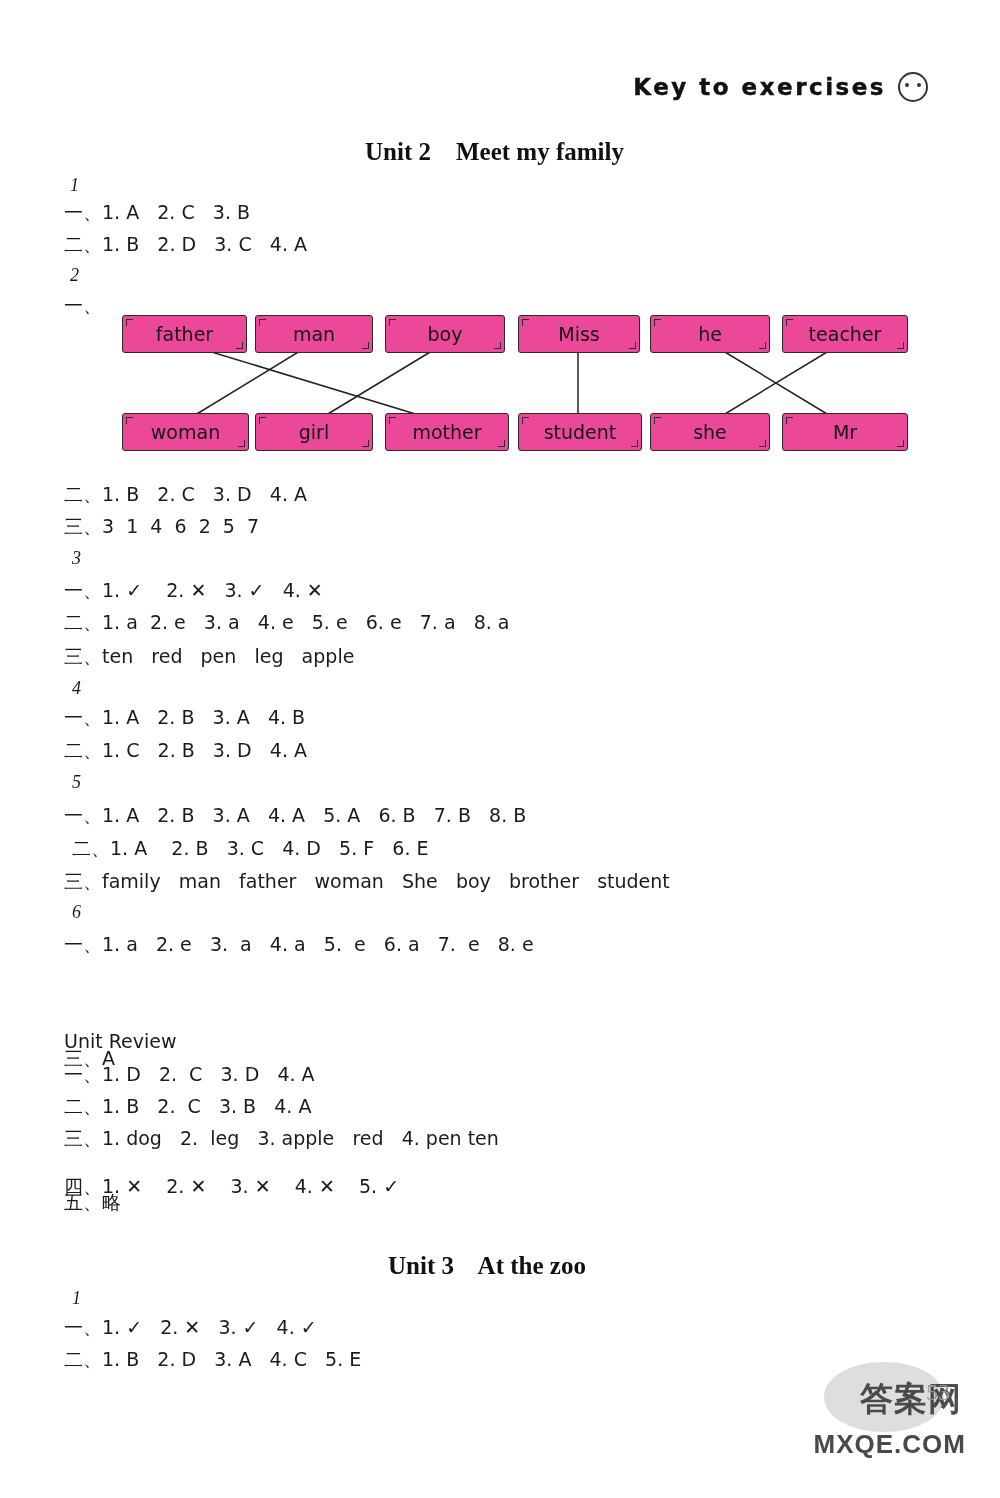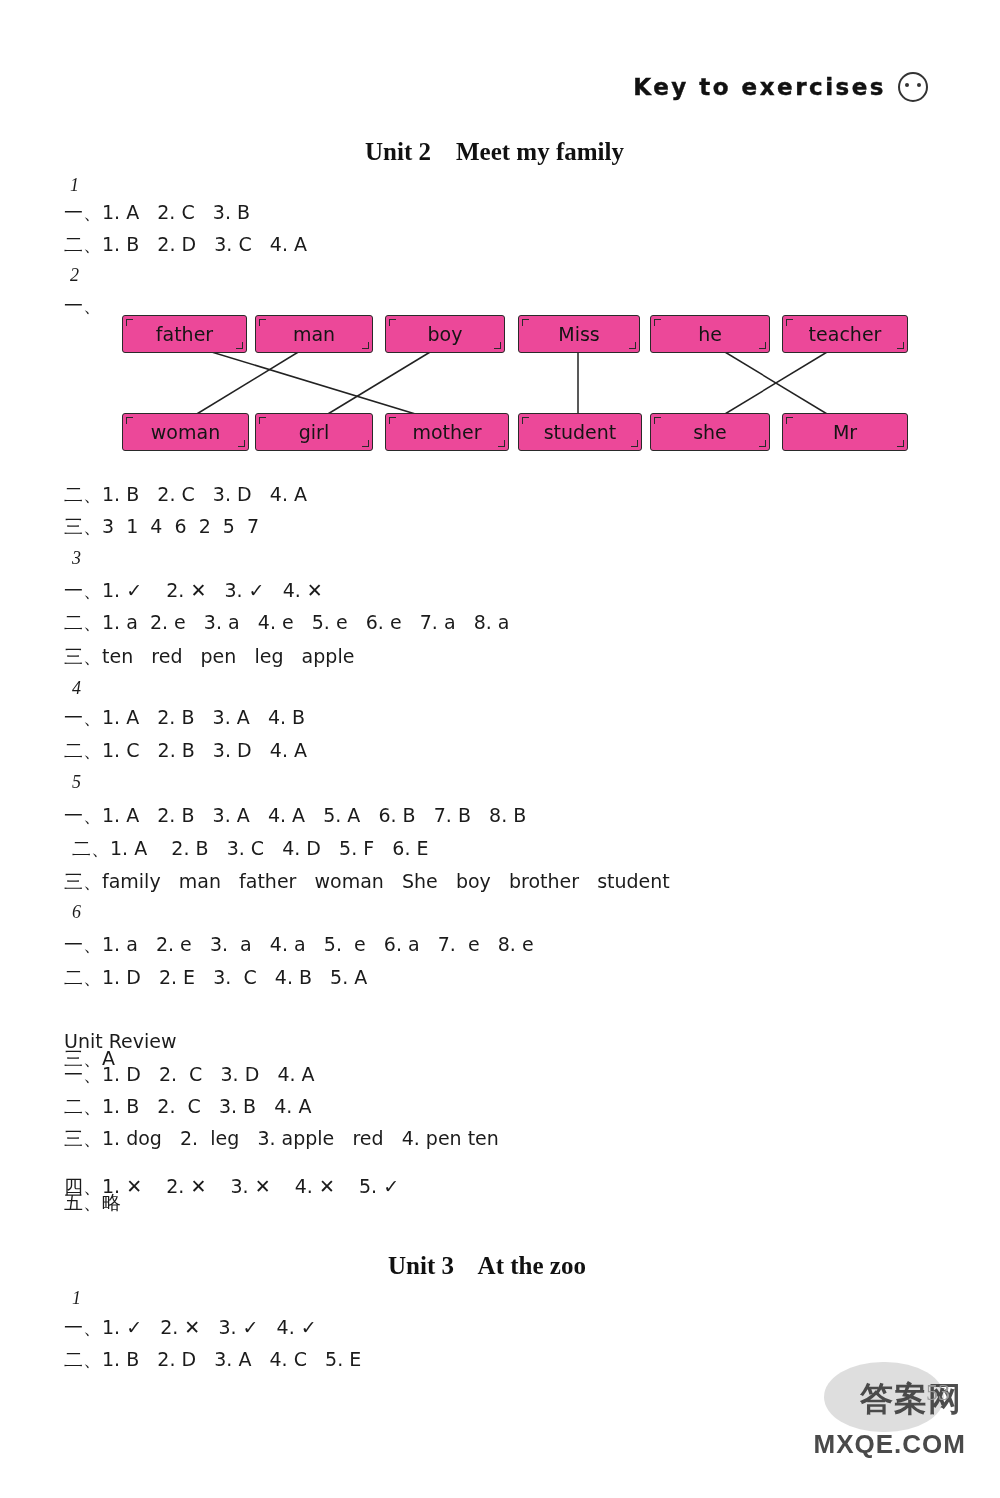--- a/index.html
+++ b/index.html
@@ -237,21 +237,20 @@
   <div class="line" style="left:64px; top:705px;text-align:right;">一、1. A   2. B   3. A   4. B</div>
   <div class="line" style="left:64px; top:738px;">二、1. C   2. B   3. D   4. A</div>
 
   <div class="num-label" style="left:72px; top:772px;">5</div>
   <div class="line" style="left:64px; top:803px;">一、1. A   2. B   3. A   4. A   5. A   6. B   7. B   8. B</div>
   <div class="line" style="left:72px; top:836px;">二、1. A    2. B   3. C   4. D   5. F   6. E</div>
   <div class="line" style="left:64px; top:869px;">三、family   man   father   woman   She   boy   brother   student</div>
 
   <div class="num-label" style="left:72px; top:902px;">6</div>
   <div class="line" style="left:64px; top:932px;text-align:center;">一、1. a   2. e   3.  a   4. a   5.  e   6. a   7.  e   8. e</div>
-  <div class="line" style="left:64px; top:965px;">二、1. D   2. E   3.  C   4. B   5. A</div>
   <div class="line" style="left:64px; top:1046px;">三、A</div>
 
   <div class="line" style="left:64px; top:1030px;">Unit Review</div>
   <div class="line" style="left:64px; top:1062px;">一、1. D   2.  C   3. D   4. A</div>
   <div class="line" style="left:64px; top:1094px;">二、1. B   2.  C   3. B   4. A</div>
   <div class="line" style="left:64px; top:1126px;">三、1. dog   2.  leg   3. apple   red   4. pen ten</div>
   <div class="line" style="left:64px; top:1158px;margin-top:16px;">四、1. ✕    2. ✕    3. ✕    4. ✕    5. ✓</div>
   <div class="line" style="left:64px; top:1190px;">五、略</div>
 
   <div class="unit-title" style="left:388px; top:1252px;">Unit 3    At the zoo</div>

